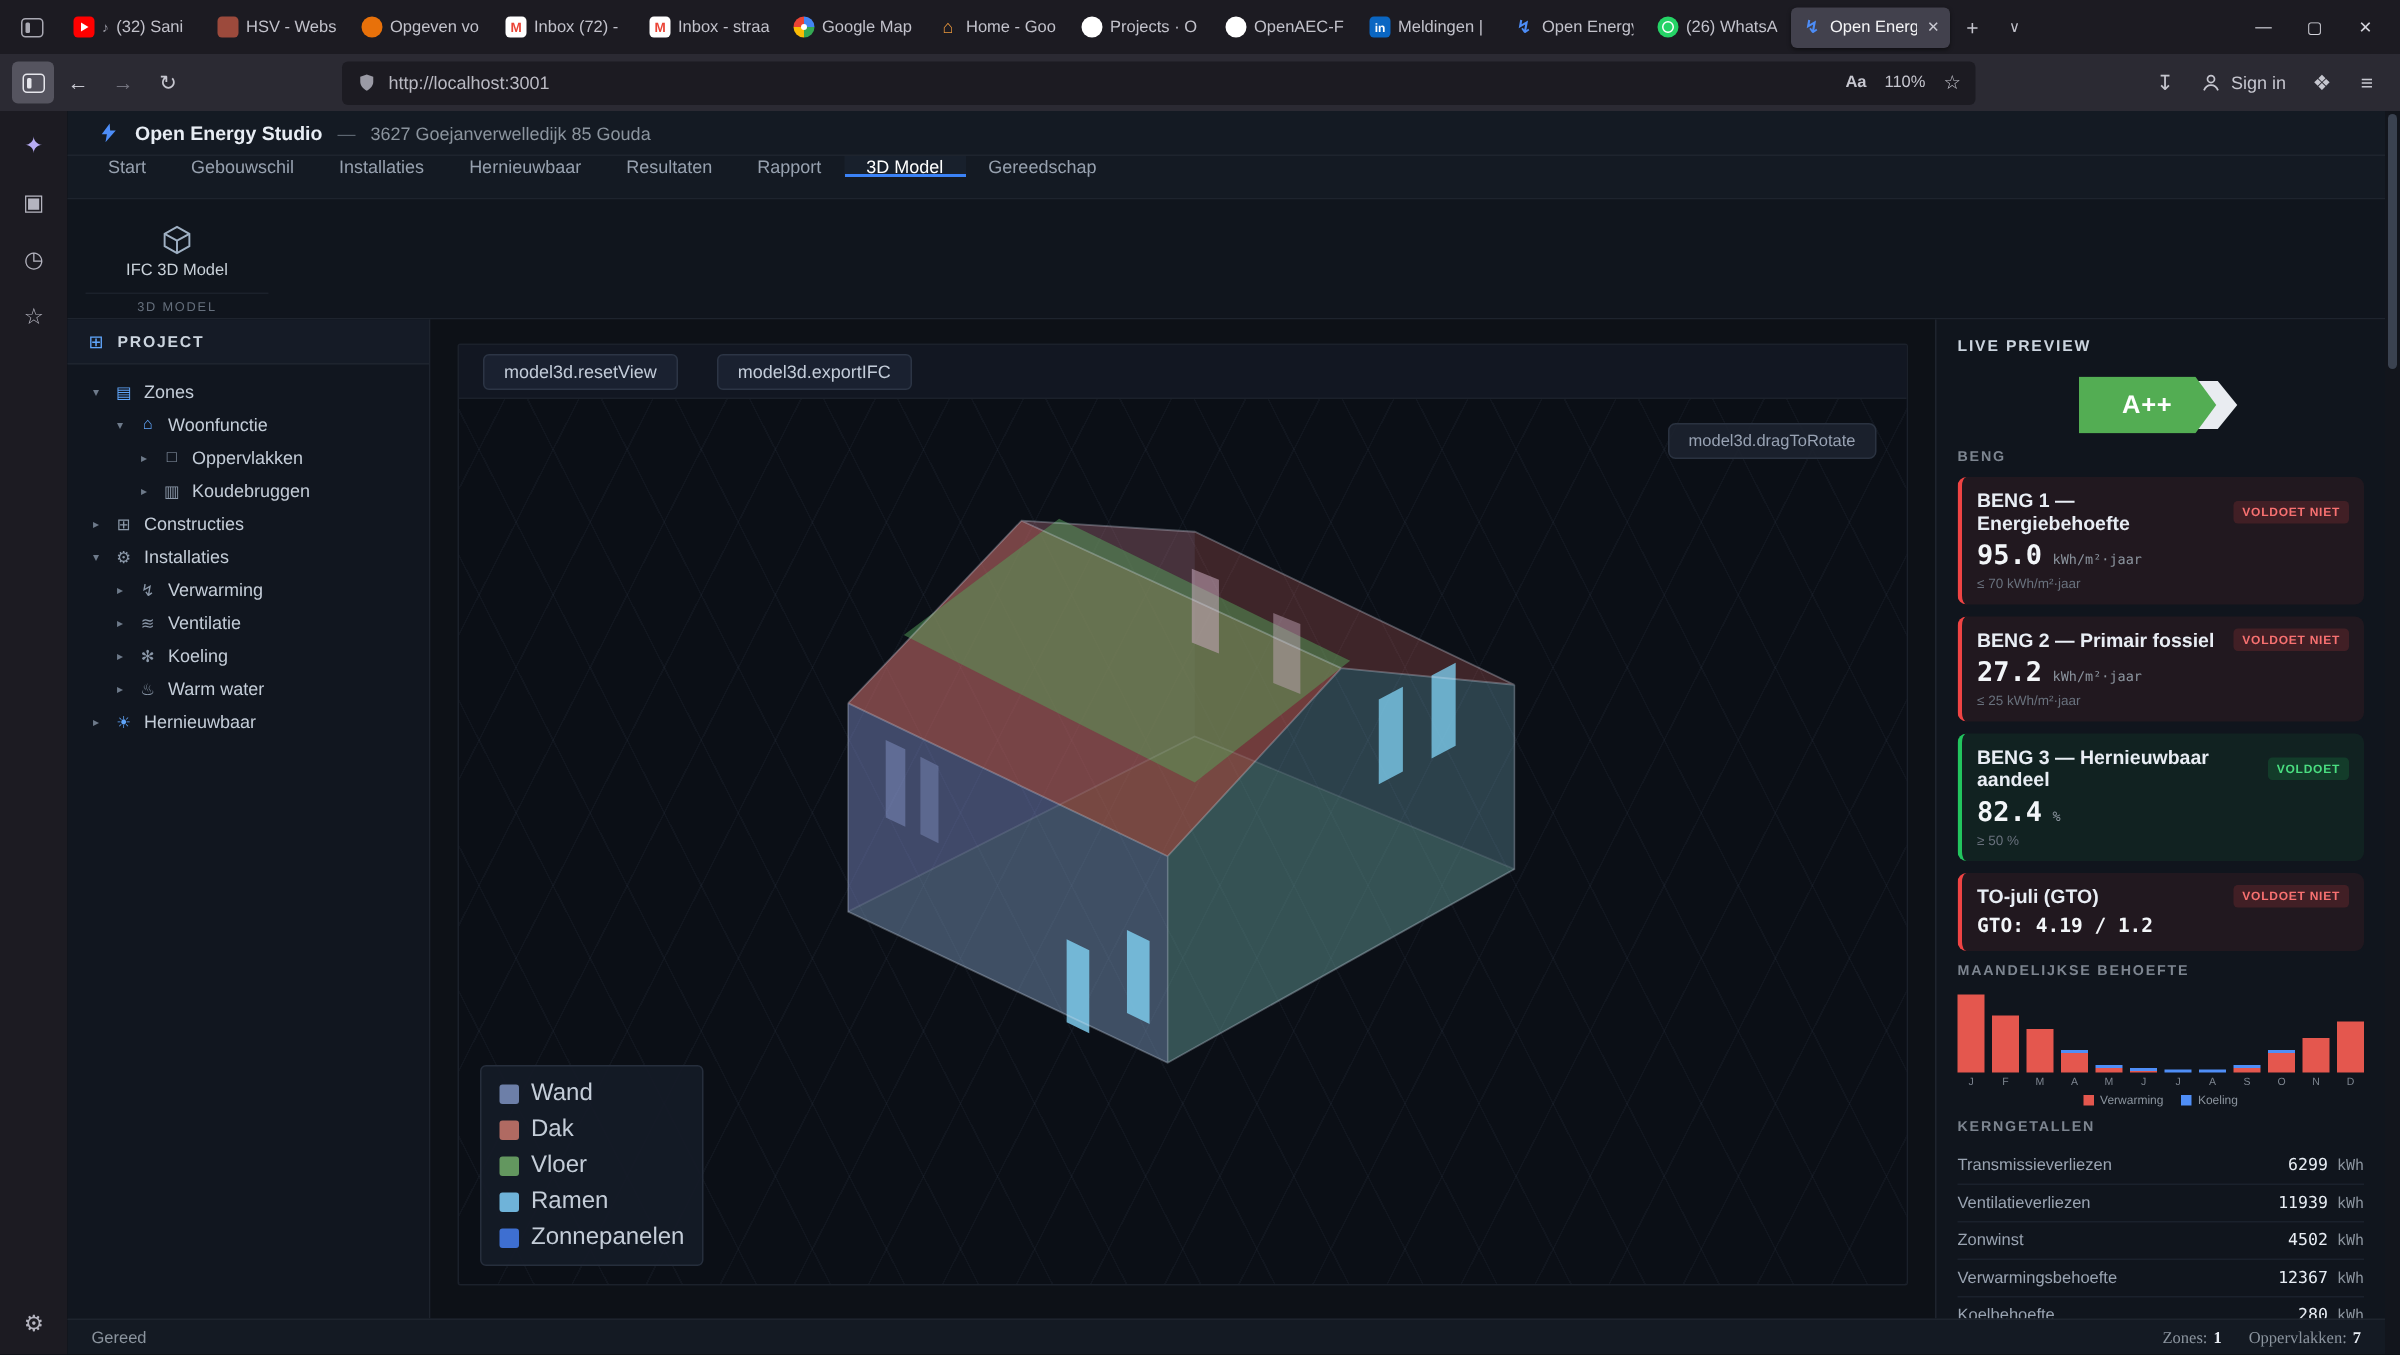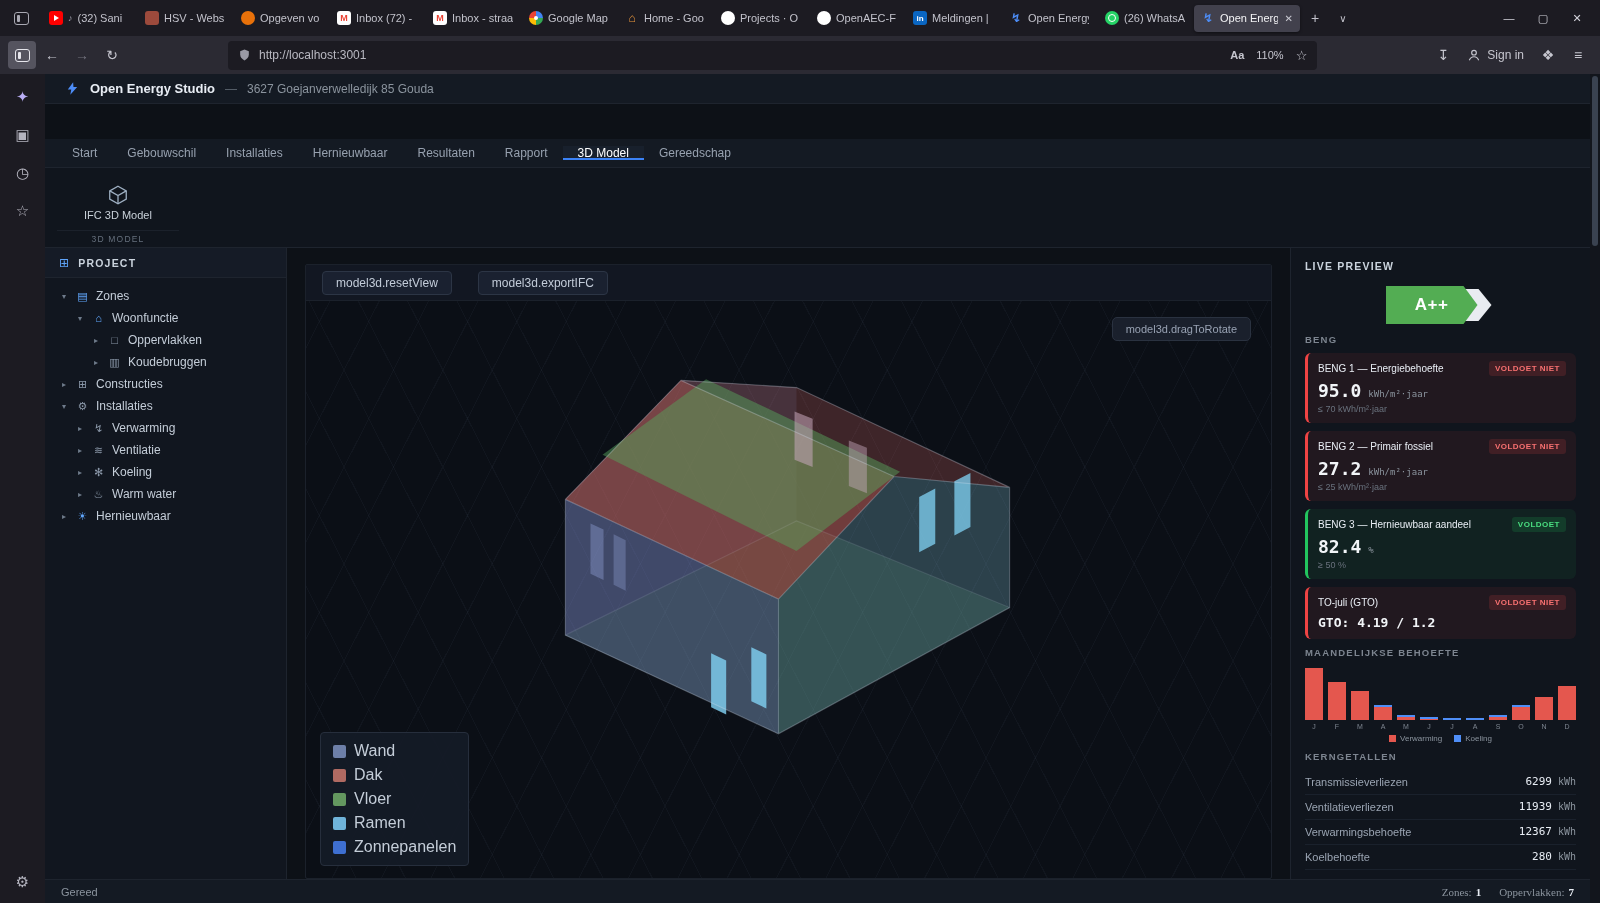--- a/index.html
+++ b/index.html
@@ -57,21 +57,21 @@
   .vicon.ai { color:#b9aef5; }
   .vicon.gear { margin-top:auto; }
 
   .content { flex:1; display:flex; flex-direction:column; min-width:0; background:#0d1117; }
 
   .app-header { height:30px; background:#141a23; border-bottom:1px solid #1e242e; display:flex; align-items:center; gap:10px; padding:0 20px; flex:none; }
   .app-title { font-size:13px; font-weight:700; color:#e8edf4; }
   .app-sep { color:#5c6570; font-size:12px; }
   .app-project { color:#8b949e; font-size:12px; }
 
-  .app-nav { height:29px; background:#141a23; border-bottom:1px solid #1e242e; display:flex; align-items:center; padding:0 12px; flex:none;margin-top:35px; }
+  .app-nav { height:29px; background:#141a23; border-bottom:1px solid #1e242e; display:flex; align-items:flex-start; padding:0 12px; flex:none; }
   .nav-item { display:flex; align-items:center; padding:0 15px; font-size:12px; color:#97a1af; cursor:default; }
   .nav-item.active { color:#fff; box-shadow:inset 0 -2px 0 #3b82f6; background:#18202c; }
 
   .ribbon { height:80px; background:#10151d; border-bottom:1px solid #1e242e; display:flex; padding:6px 12px 0; flex:none; }
   .ribbon-group { width:122px; display:flex; flex-direction:column; }
   .ribbon-body { flex:1; display:flex; align-items:center; justify-content:center; }
   .ribbon-btn { display:flex; flex-direction:column; align-items:center; gap:3px; padding:4px 12px; border-radius:4px; }
   .ribbon-btn-label { font-size:11px; color:#c9d1d9; }
   .ribbon-footer { height:17px; border-top:1px solid #1b212b; display:flex; align-items:center; justify-content:center; font-size:8.5px; letter-spacing:1.2px; color:#66707d; }
 
@@ -105,21 +105,21 @@
   .energy-wrap { display:flex; justify-content:center; padding:6px 0 2px; }
   .energy-outer { position:relative; width:110px; height:38px; }
   .energy-white { position:absolute; left:8px; top:3px; width:98px; height:32px; background:#e9ecf1; clip-path:polygon(0 0, calc(100% - 13px) 0, 100% 50%, calc(100% - 13px) 100%, 0 100%); }
   .energy-green { position:absolute; left:0; top:0; width:92px; height:38px; display:flex; align-items:center; justify-content:center; font-size:17px; font-weight:700; color:#fff; letter-spacing:.5px; clip-path:polygon(0 0, calc(100% - 14px) 0, 100% 50%, calc(100% - 14px) 100%, 0 100%); }
   .section-label { font-size:9.5px; font-weight:700; letter-spacing:1.2px; color:#7d8590; }
   .cards { display:flex; flex-direction:column; gap:8px; }
   .card { border-radius:6px; padding:8px 10px 9px; border-left:3px solid; }
   .card.fail { background:rgba(239,68,68,.08); border-color:#ef4444; }
   .card.pass { background:rgba(34,197,94,.08); border-color:#22c55e; }
   .card-head { display:flex; align-items:center; justify-content:space-between; gap:6px; }
-  .card-title { font-size:10px; font-weight:400; color:#e8edf4; }
+  .card-title { font-size:13px; font-weight:700; color:#e8edf4; }
   .badge { font-size:8px; font-weight:700; letter-spacing:.5px; padding:3px 6px; border-radius:3px; flex:none; }
   .badge.fail { background:rgba(239,68,68,.16); color:#f87171; }
   .badge.pass { background:rgba(34,197,94,.16); color:#4ade80; }
   .card-value-row { display:flex; align-items:baseline; gap:7px; margin-top:4px; font-family:"DejaVu Sans Mono","Liberation Mono",monospace; }
   .card-value { font-size:18px; font-weight:700; color:#f2f5f8; }
   .card-unit { font-size:9px; color:#8b949e; }
   .card-threshold { font-size:9px; color:#69717d; margin-top:3px; }
   .card-valueline { font-family:"DejaVu Sans Mono","Liberation Mono",monospace; font-size:13px; font-weight:700; color:#f2f5f8; margin-top:5px; }
 
   .chart-bars { height:54px; display:flex; align-items:flex-end; gap:5px; }
@@ -552,20 +552,24 @@
           <div class="kern-rows" id="kern-rows">
               <div class="kern-row">
                 <span class="kern-label">Transmissieverliezen</span>
                 <span class="kern-value"><span>6299</span><span class="unit"> kWh</span></span>
               </div>
               <div class="kern-row">
                 <span class="kern-label">Ventilatieverliezen</span>
                 <span class="kern-value"><span>11939</span><span class="unit"> kWh</span></span>
               </div>
               <div class="kern-row">
+                <span class="kern-label">Zonwinst</span>
+                <span class="kern-value"><span>4502</span><span class="unit"> kWh</span></span>
+              </div>
+              <div class="kern-row">
                 <span class="kern-label">Verwarmingsbehoefte</span>
                 <span class="kern-value"><span>12367</span><span class="unit"> kWh</span></span>
               </div>
               <div class="kern-row">
                 <span class="kern-label">Koelbehoefte</span>
                 <span class="kern-value"><span>280</span><span class="unit"> kWh</span></span>
               </div>
             </div>
         </div>
       </div>

